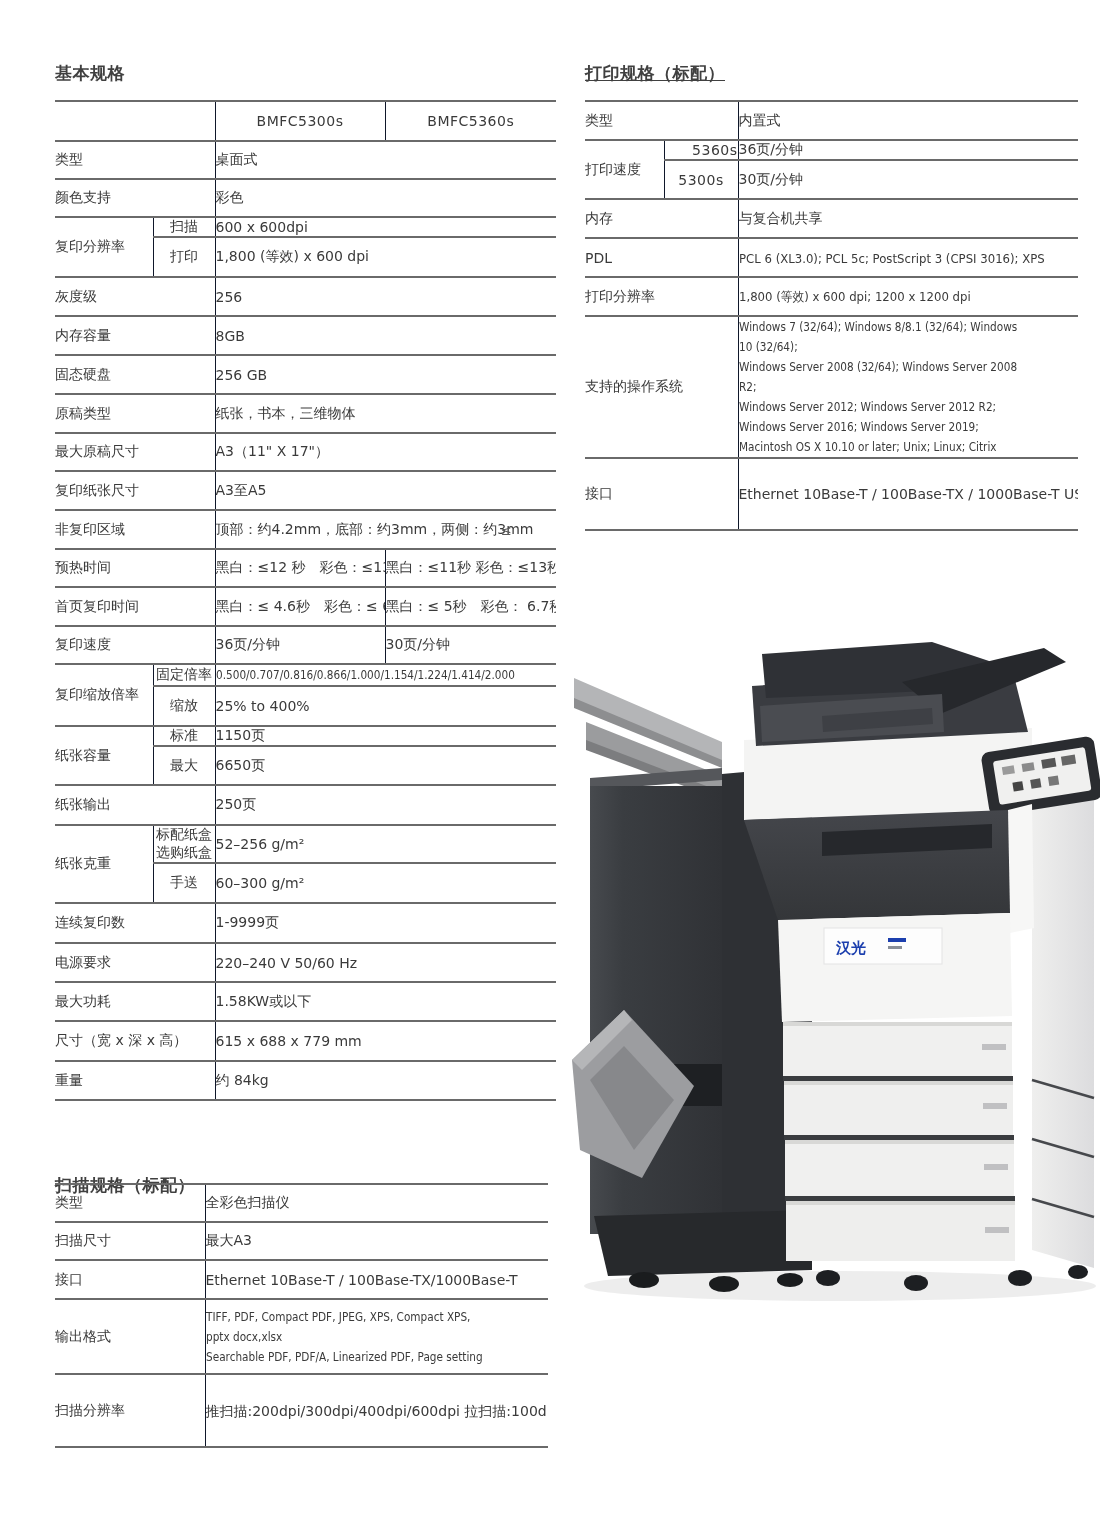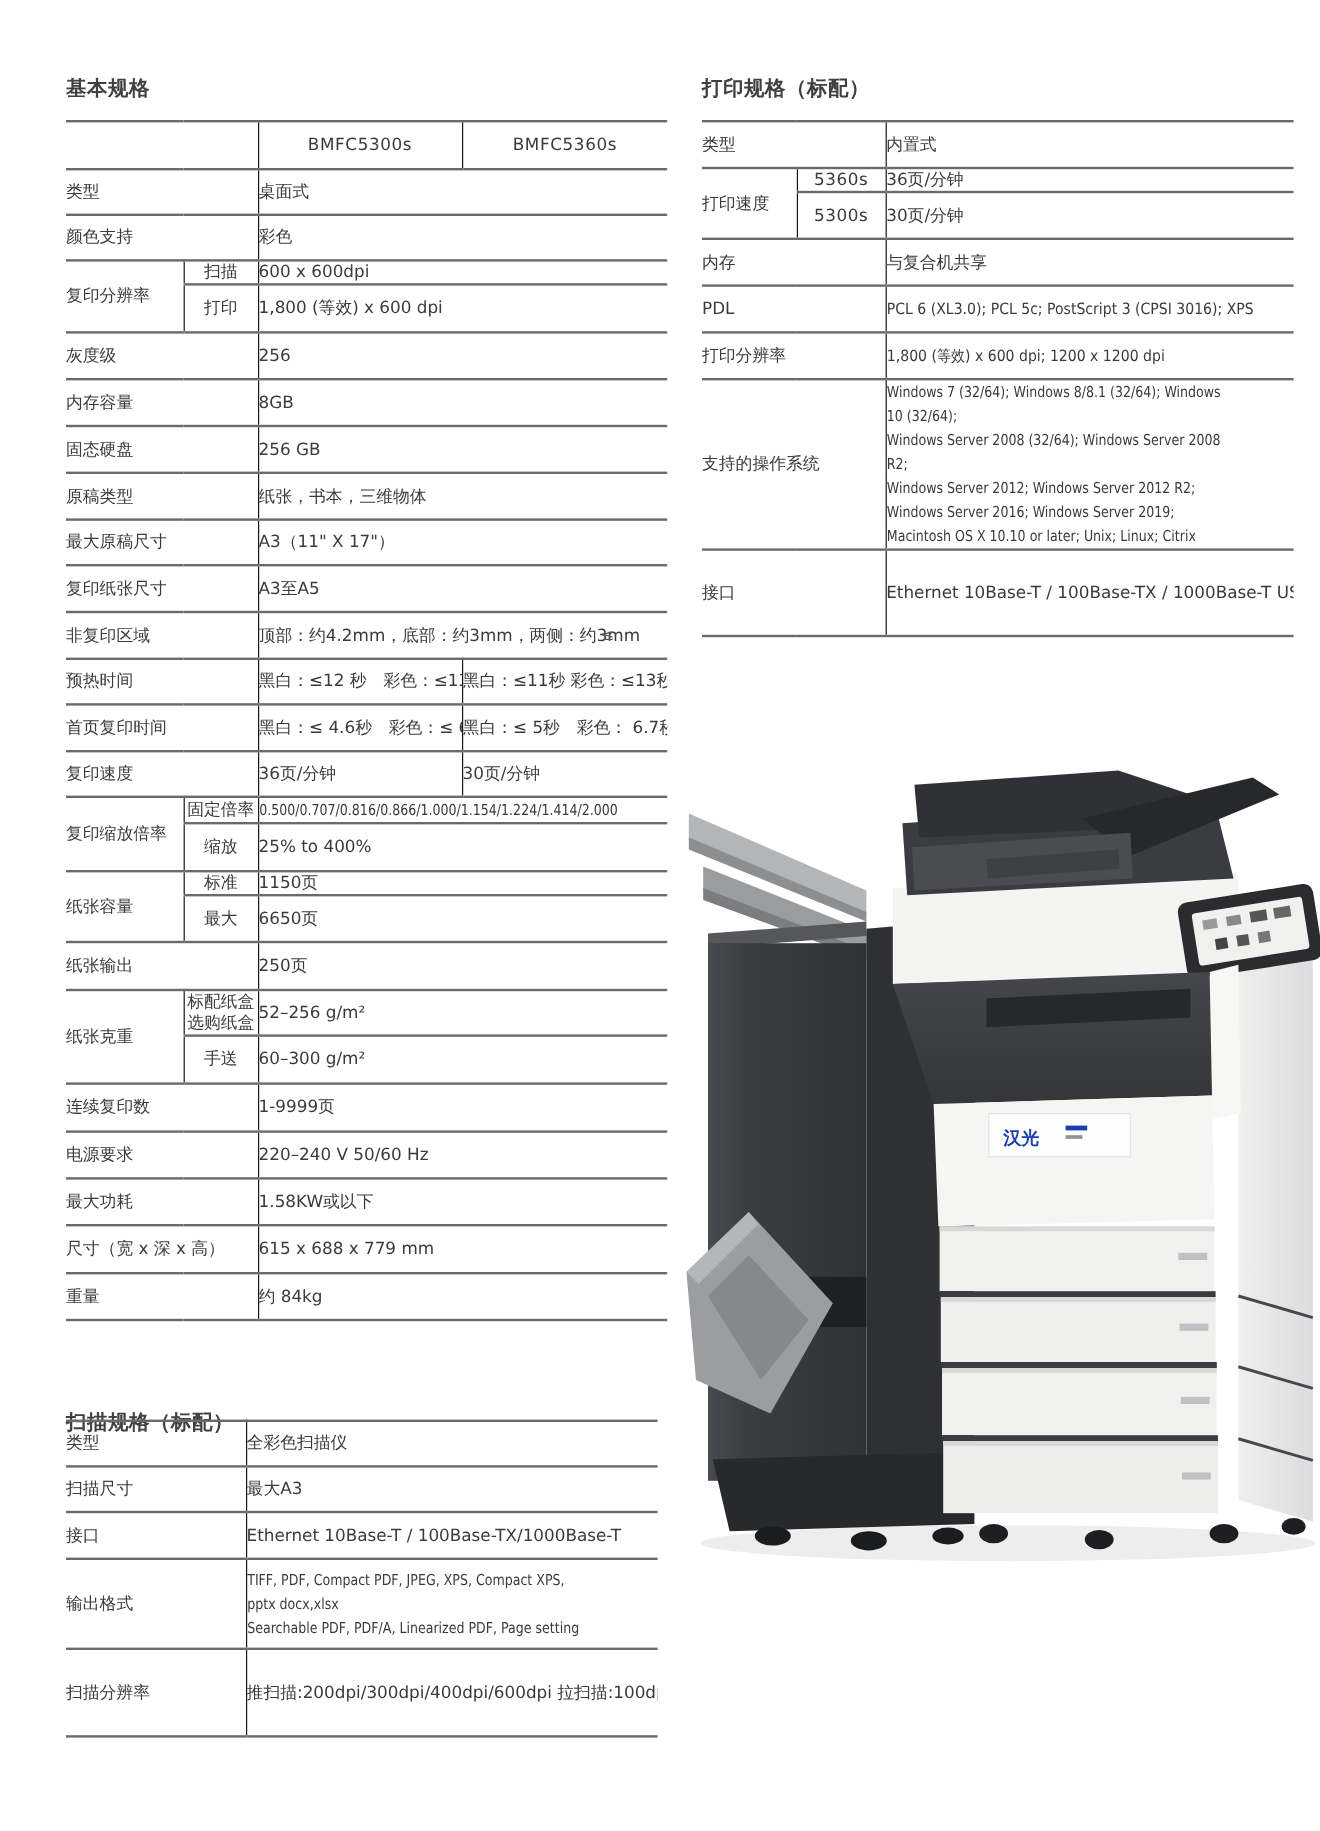--- a/index.html
+++ b/index.html
@@ -215,36 +215,36 @@
       <td class="dv val pre sm" style="line-height:20px;">推扫描:200dpi/300dpi/400dpi/600dpi
 拉扫描:100dpi/200dpi/300dpi/400dpi/600dpi</td>
     </tr>
   </tbody>
     </table>
 
 </div>
 
 <div class="col right">
 
-  <div class="sec-title" style="top:7px;">打印规格（标配）</div>
+  <div class="sec-title" style="top:7px;text-decoration:underline;">打印规格（标配）</div>
 
   <table class="spec" style="top:45px;width:493px;">
     <colgroup>
         <col style="width:79px">
         <col style="width:74px">
         <col style="width:340px">
       </colgroup>
     <tbody>
         <tr>
       <td class="lbl h37" colspan="2">类型</td>
       <td class="dv val">内置式</td>
     </tr>
     <tr>
       <td class="lbl h37" rowspan="2">打印速度</td>
-      <td class="dv ctr hdrtxt" style="font-size:14px;">5360s</td>
+      <td class="dv ctr hdrtxt" style="font-size:14px;text-align:right;">5360s</td>
       <td class="dv val">36页/分钟</td>
     </tr>
     <tr>
       <td class="dv ctr hdrtxt h37" style="font-size:14px;">5300s</td>
       <td class="dv val">30页/分钟</td>
     </tr>
     <tr>
       <td class="lbl h37" colspan="2">内存</td>
       <td class="dv val">与复合机共享</td>
     </tr>

